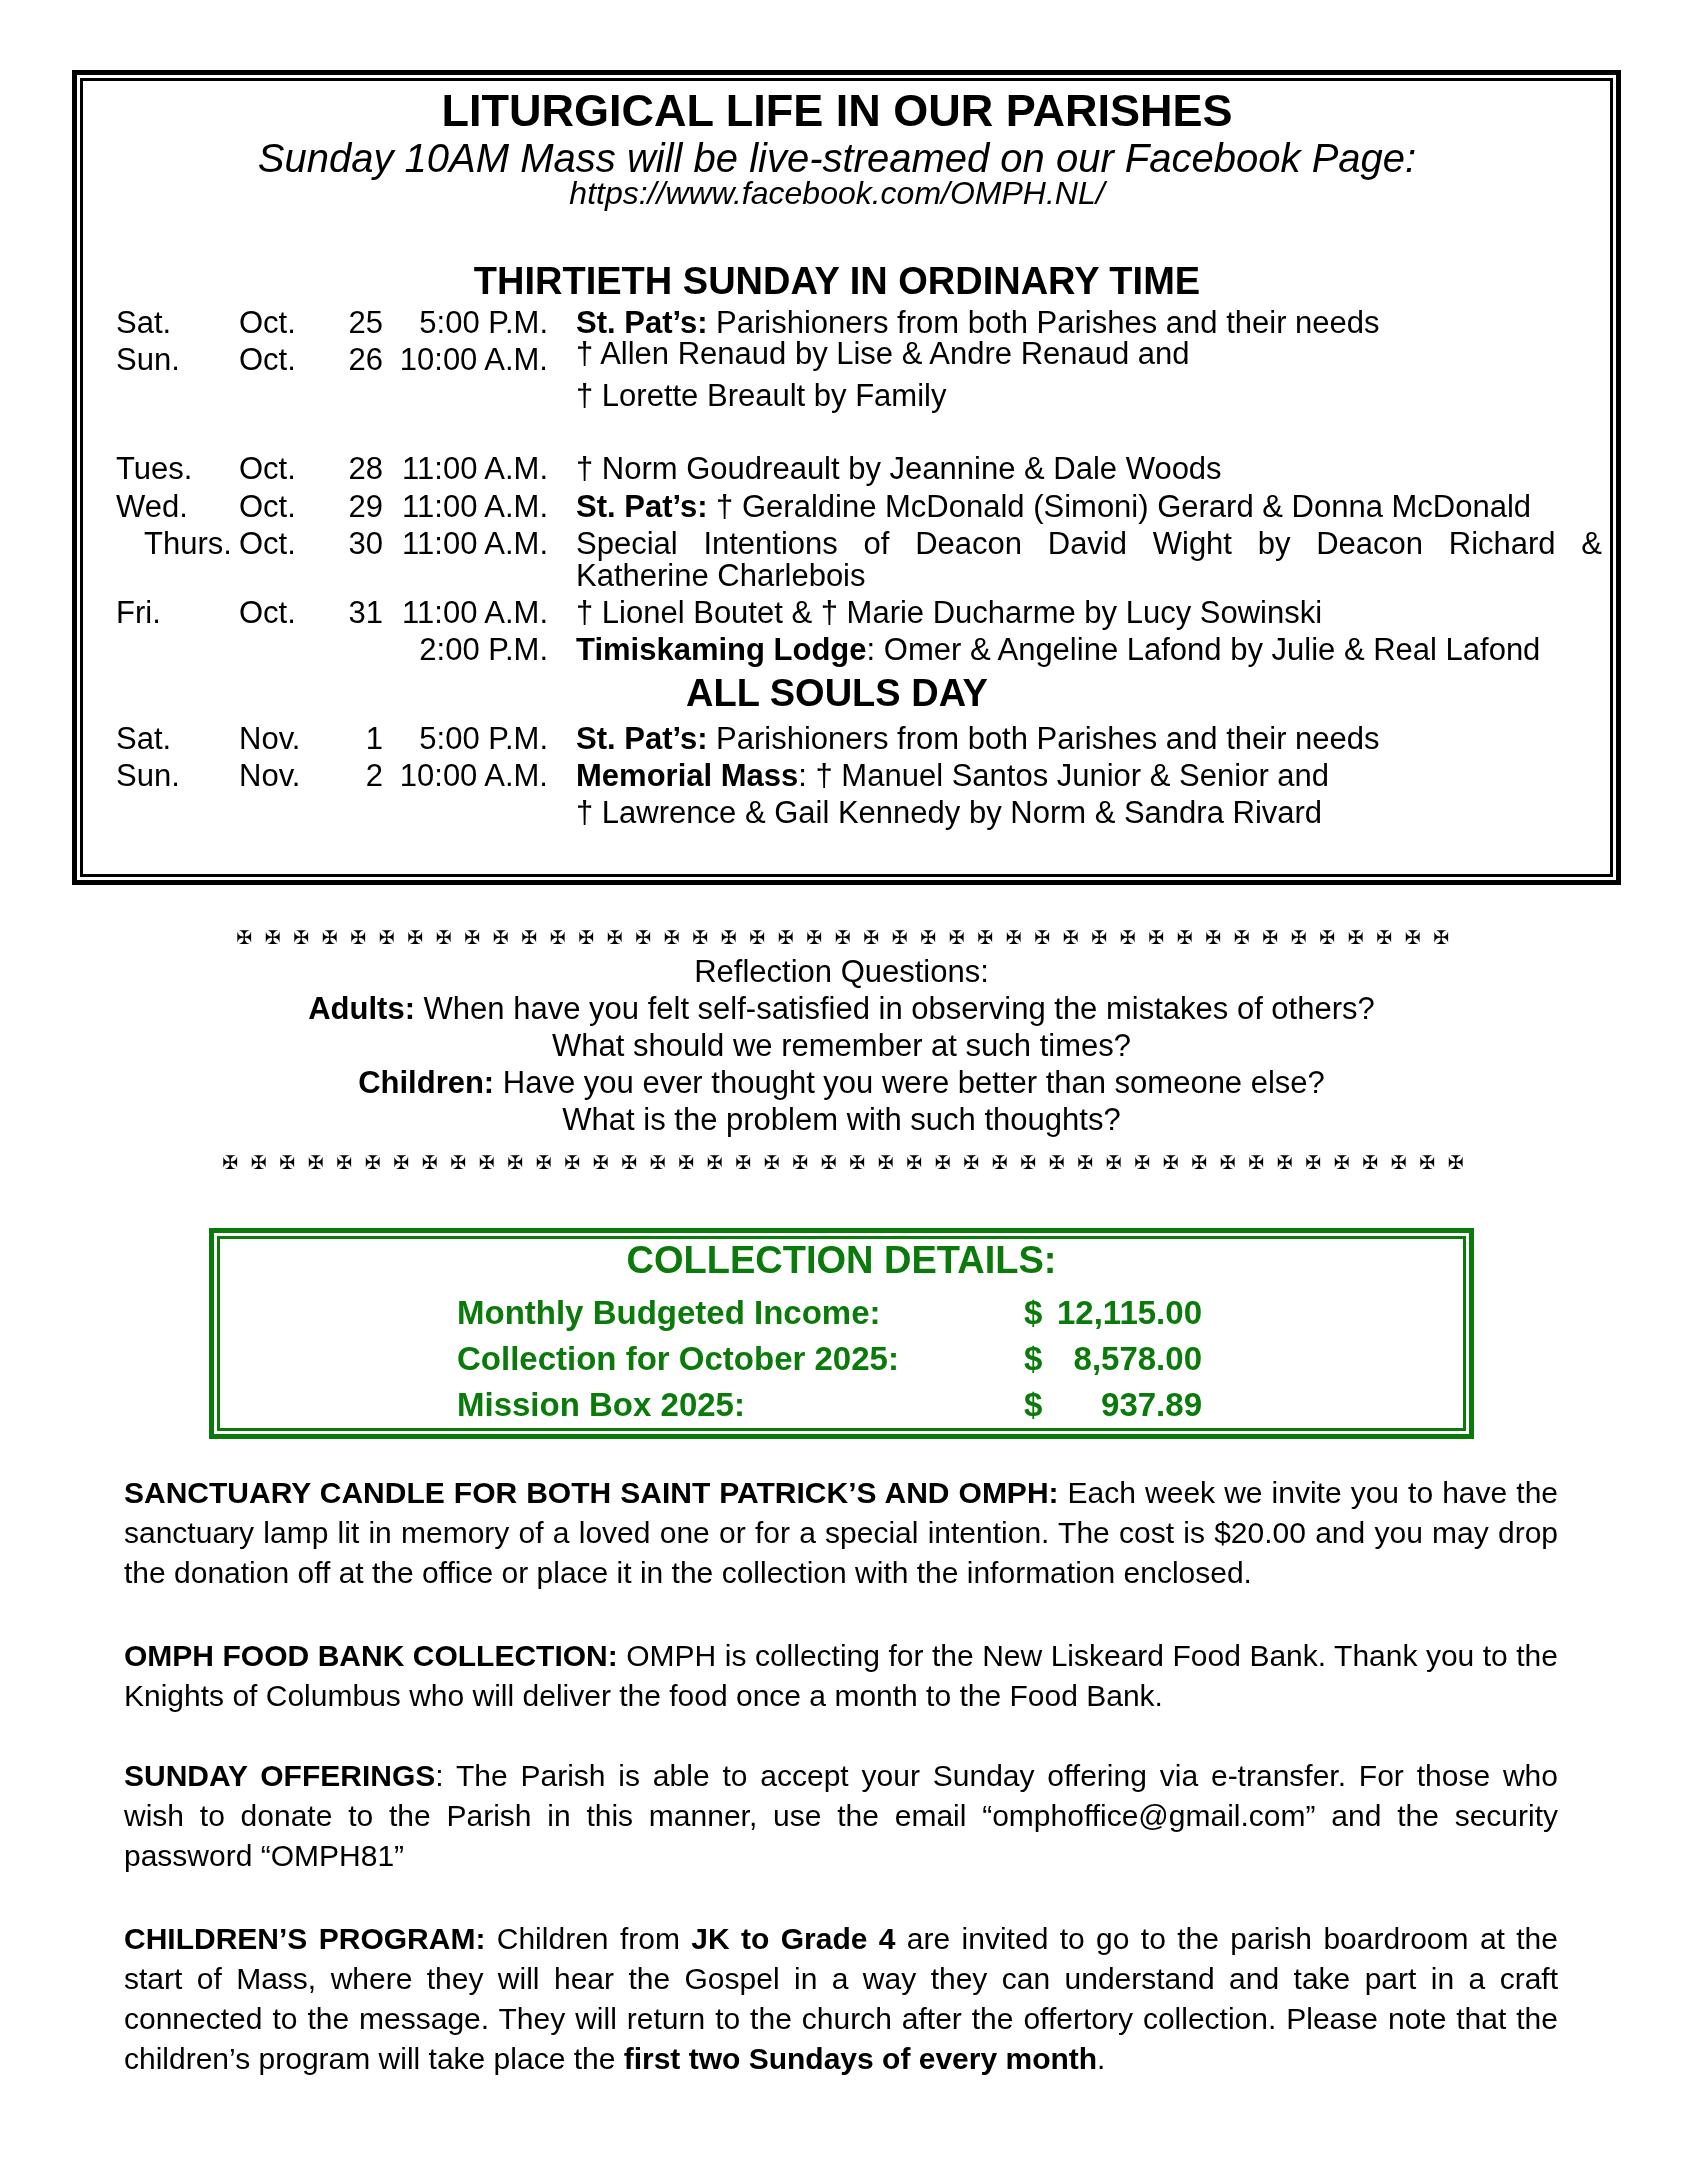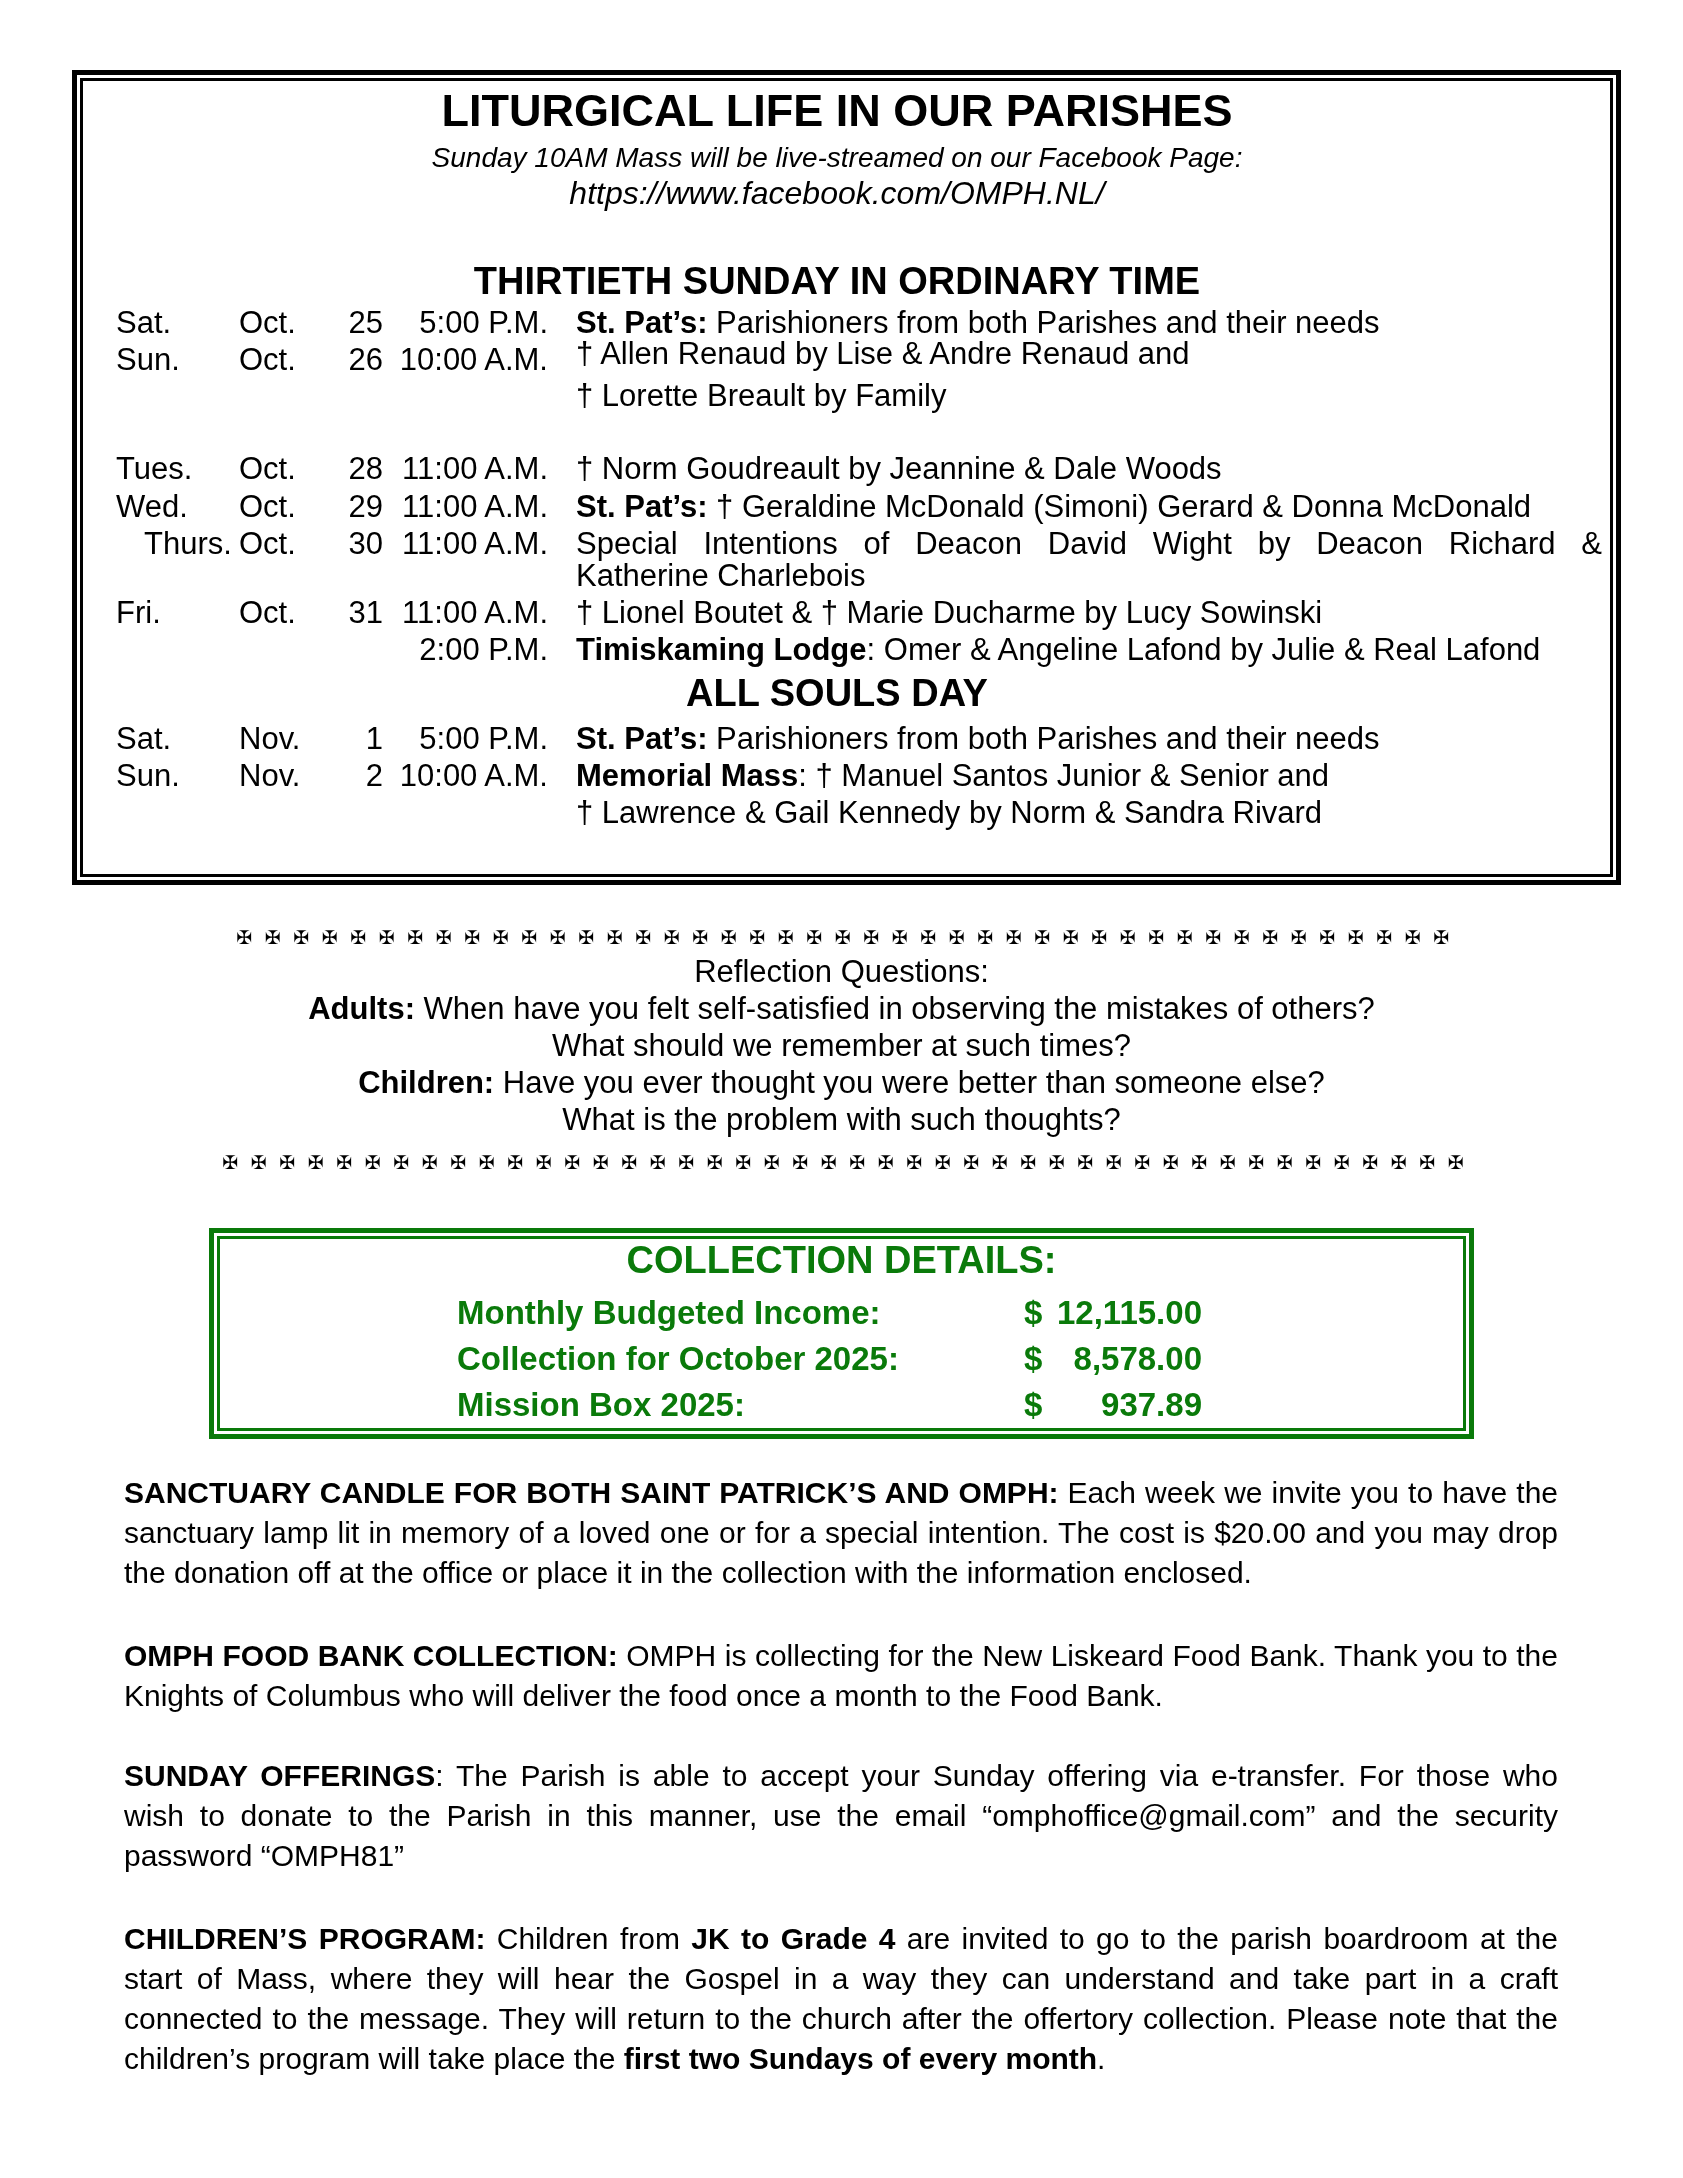--- a/index.html
+++ b/index.html
@@ -7,21 +7,21 @@
          font-family: "Liberation Sans", sans-serif; color: #000; }
   .abs { position: absolute; }
 
   
   .lit-box { left: 72px; top: 70px; width: 1549px; height: 815px;
              border: 5px solid #000; box-sizing: border-box; }
   .lit-box::after { content: ""; position: absolute; left: 3px; top: 3px; right: 3px; bottom: 3px;
              border: 3px solid #000; }
   .center { left: 72px; width: 1530px; text-align: center; white-space: nowrap; }
   .lit-title { top: 85px; font-size: 45px; font-weight: bold; letter-spacing: 0px; line-height: 51px; }
-  .lit-sub { top: 139px; font-size: 28px; font-style: italic; line-height: 38px; }
+  .lit-sub { top: 139px; font-size: 40px; font-style: italic; line-height: 38px; }
   .lit-url { top: 174px; font-size: 32px; font-style: italic; line-height: 38px; }
   .sec-head { font-size: 38px; font-weight: bold; line-height: 44px; }
   .sec-1 { top: 259px; }
   .sec-2 { top: 671px; }
 
   .sched { font-size: 31px; line-height: 37px; white-space: nowrap; }
   .c-day { left: 116px; }
   .c-mon { left: 239px; }
   .c-date { left: 337px; width: 46px; text-align: right; }
   .c-time { left: 382px; width: 166px; text-align: right; }

